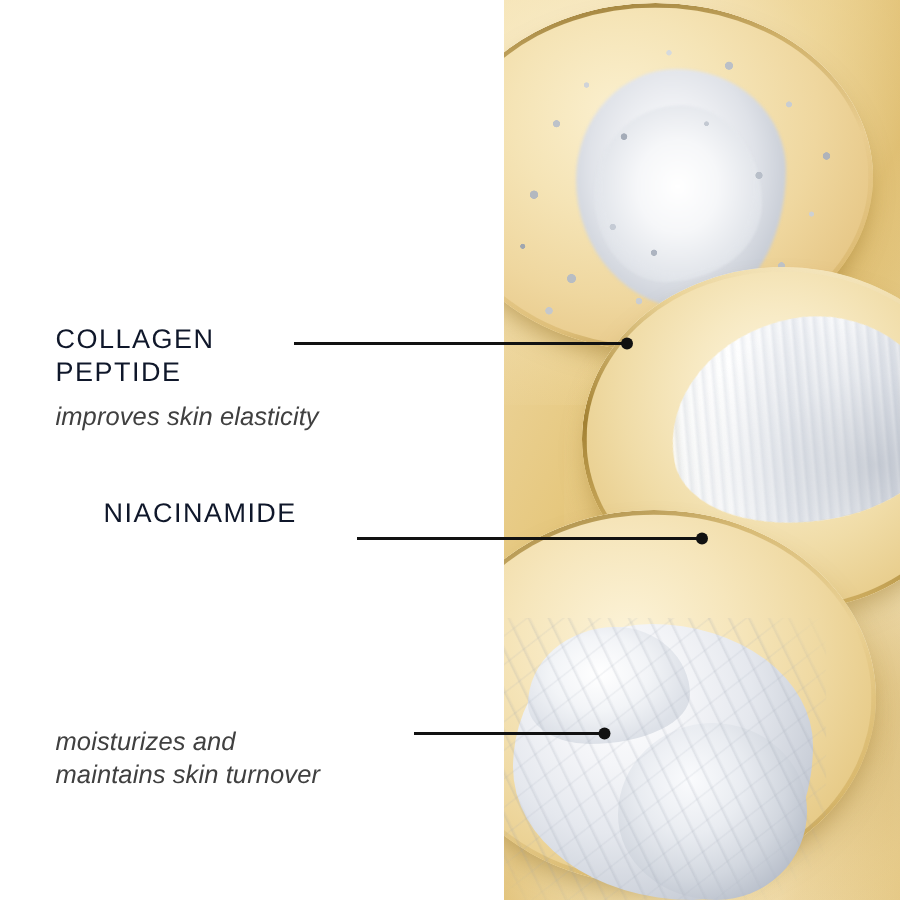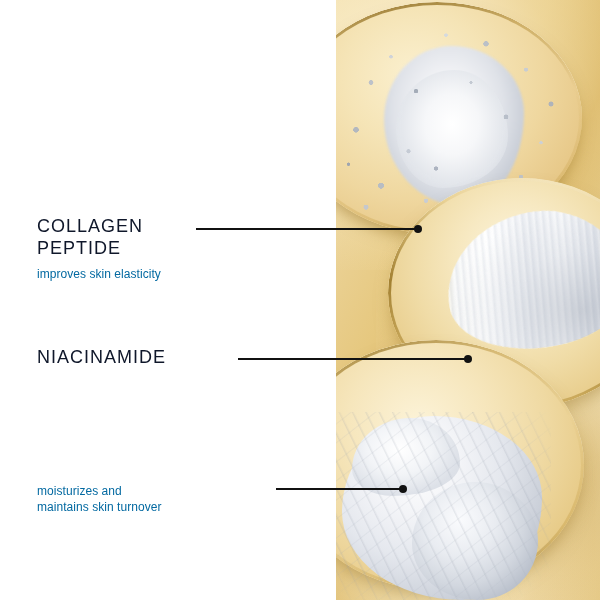--- a/index.html
+++ b/index.html
@@ -363,31 +363,32 @@
   .ingredient .name {
     font-size: 18px;
     font-weight: 400;
     letter-spacing: 0.055em;
     line-height: 1.22;
     color: #0f172a;
     white-space: pre-line;
     margin: 0;
   }
   .ingredient .desc {
-    font-size: 12px;
+    font-size: 17px;
     font-weight: 400;
     letter-spacing: 0.004em;
     line-height: 1.30;
-    color: #0369a1;
+    color: #404040;
     white-space: pre-line;
     margin: 7px 0 0 0;
+    font-style: italic;
   }
 
   #ingredient-collagen   { top: 216px; }
-  #ingredient-niacinamide{ top: 347px; }
+  #ingredient-niacinamide{ top: 332px; margin-left: 32px; }
   #ingredient-b5         { top: 477px; }
 
   
   .leader {
     position: absolute;
     height: 2px;
     background: #111111;
   }
   .leader .dot {
     position: absolute;

